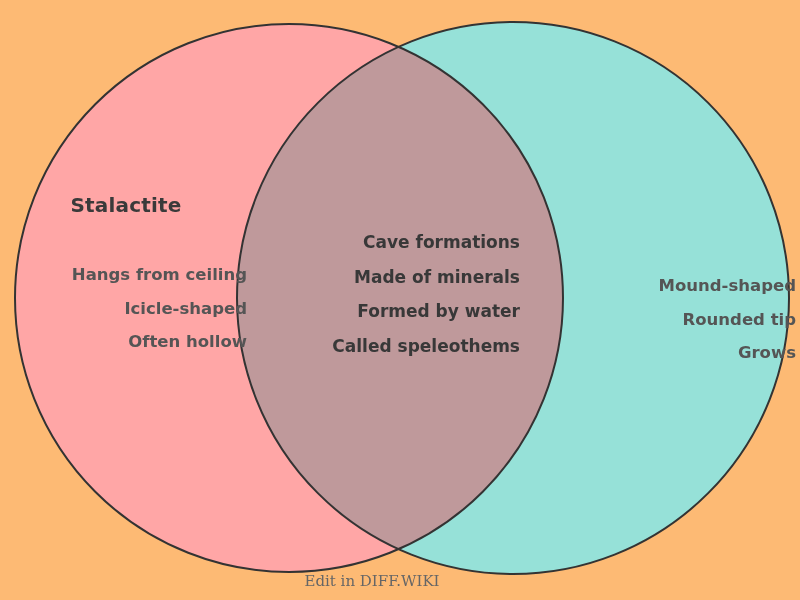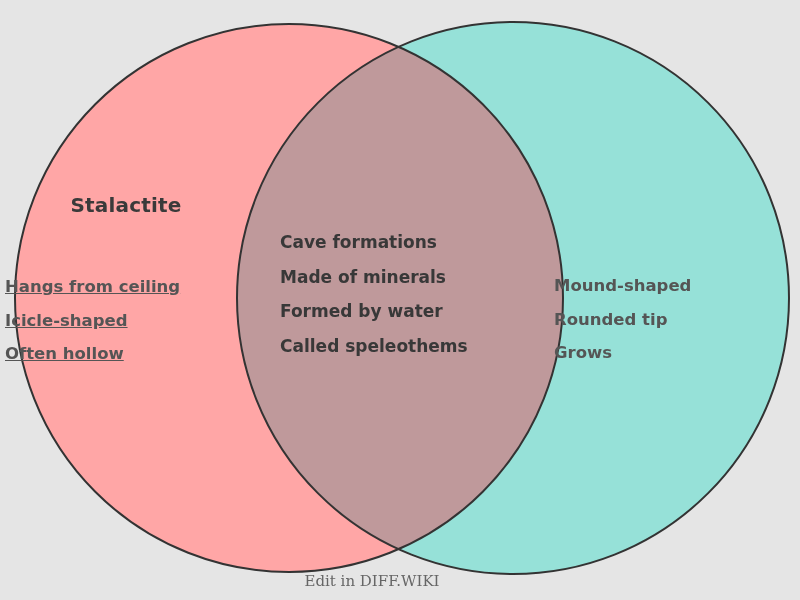--- a/index.html
+++ b/index.html
@@ -4,21 +4,21 @@
 <style>
   html, body {
     margin: 0;
     padding: 0;
     background: #ffffff;
   }
   .page {
     position: relative;
     width: 800px;
     height: 600px;
-    background: #e5e5e5;
+    background: #fdba74;
     overflow: hidden;
     font-family: "DejaVu Sans", sans-serif;
   }
   .venn-svg {
     position: absolute;
     left: 0;
     top: 0;
     width: 800px;
     height: 600px;
   }
@@ -28,30 +28,30 @@
     font-weight: bold;
     color: #3a3a3a;
     text-align: center;
     line-height: 24px;
     letter-spacing: 0.2px;
   }
   .circle-title.left  { left: 15px;  top: 193px; width: 222px; }
   .circle-title.right { left: 564px; top: 192px; width: 222px; }
   .items {
     position: absolute;
-    text-align: left;
+    text-align: right;
     font-weight: bold;
     white-space: nowrap;
   }
   .items.side {
     font-size: 16.5px;
     color: #555555;
     line-height: 33.7px;
   }
-  .items.left-items  { left: 5px;   top: 270px; width: 242px; text-decoration: underline; }
+  .items.left-items  { left: 5px;   top: 258px; width: 242px; }
   .items.right-items { left: 554px; top: 269px; width: 242px; }
   .items.center-items {
     left: 280px; top: 225px; width: 240px;
     font-size: 17px;
     color: #383838;
     line-height: 34.7px;
   }
   .footer-caption {
     position: absolute;
     left: 0;

